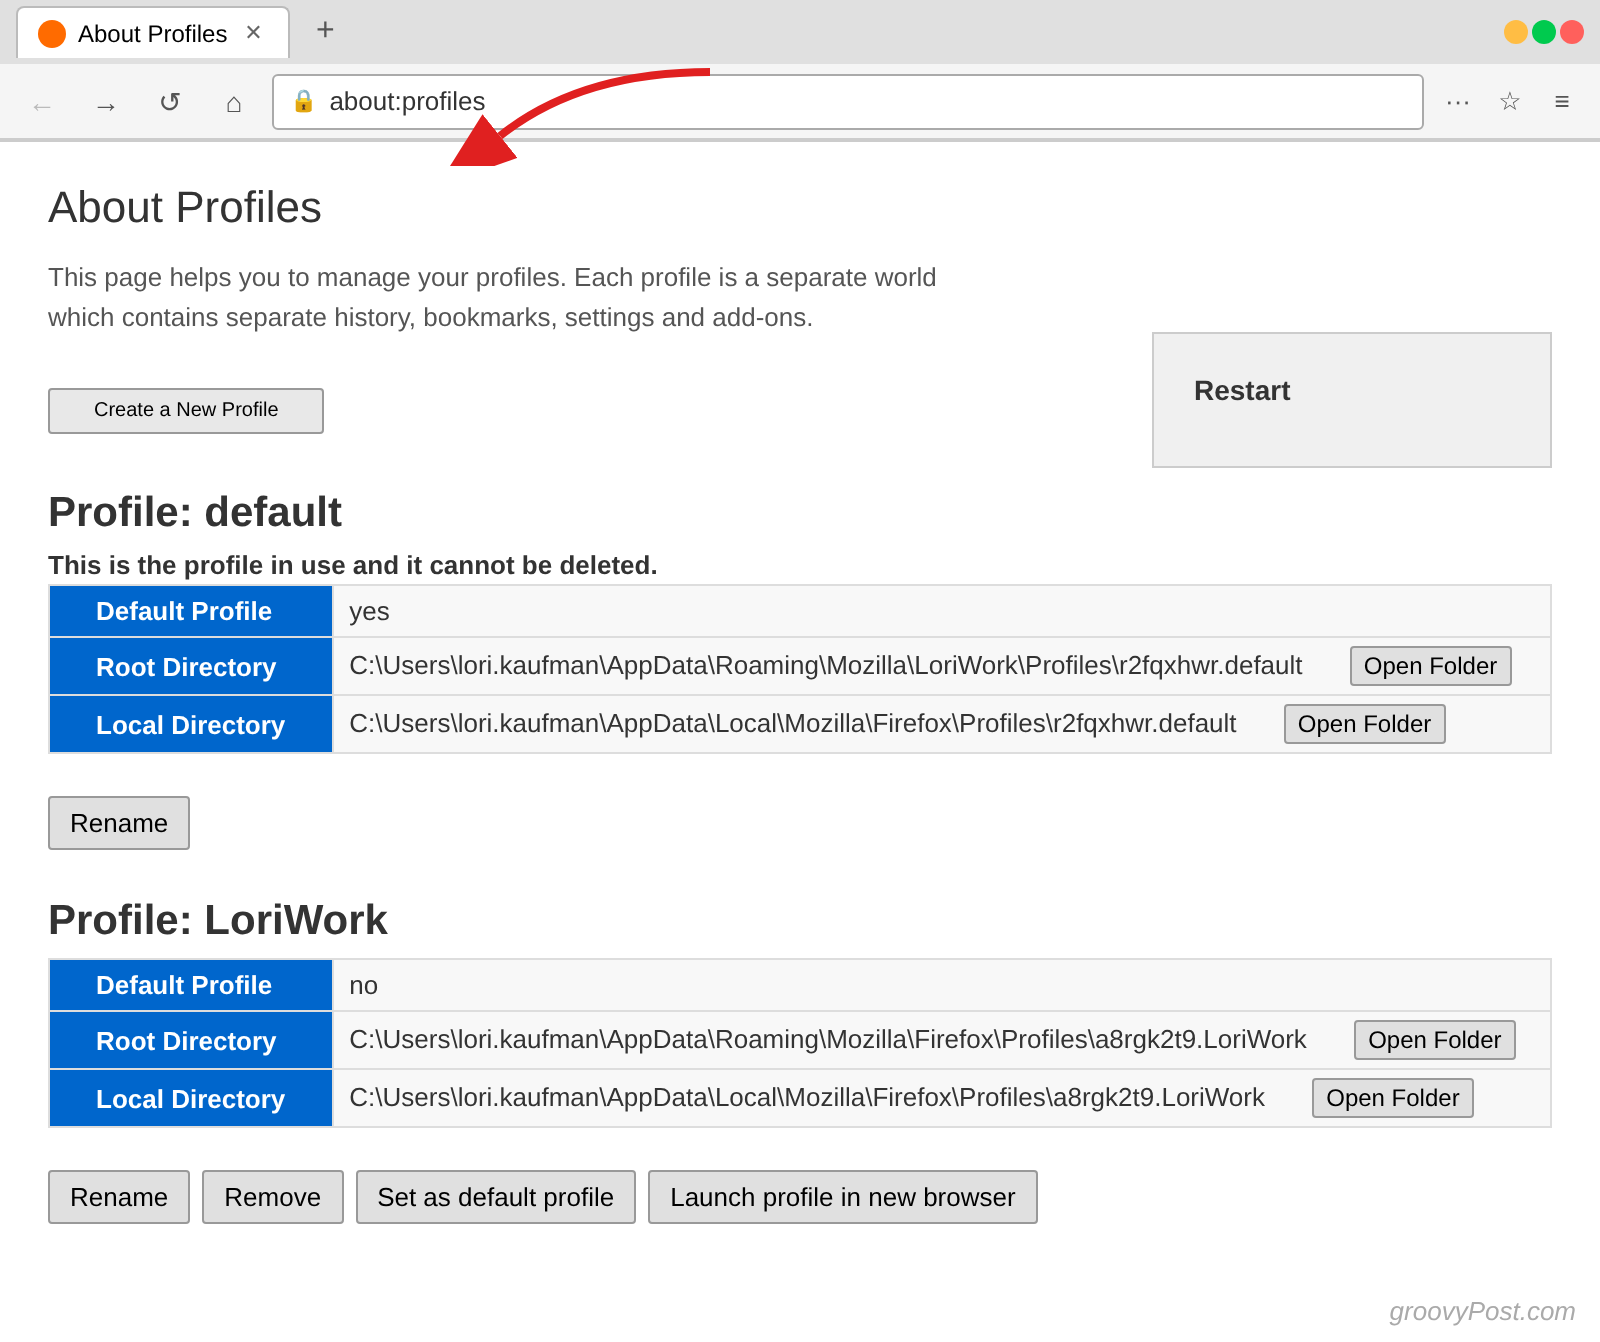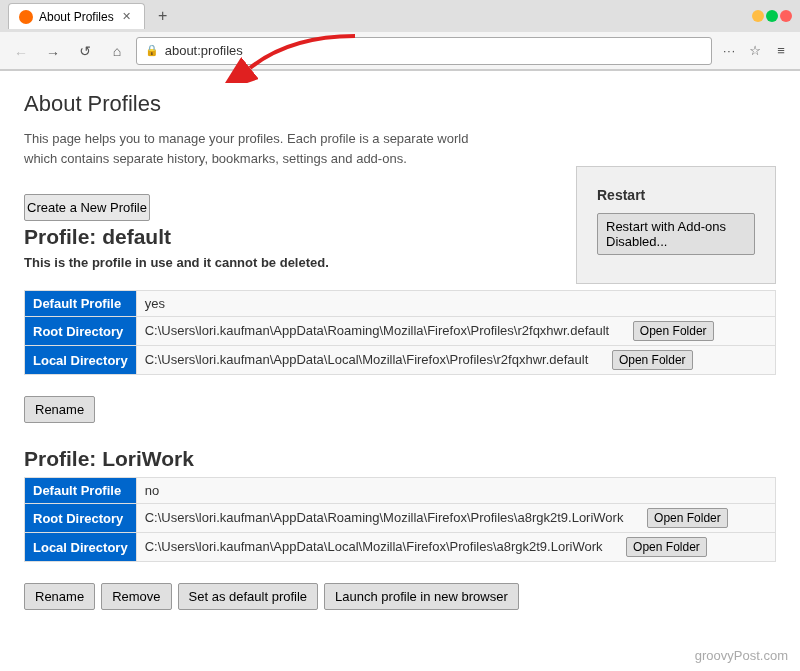--- a/index.html
+++ b/index.html
@@ -30,42 +30,42 @@
     .address-text { flex: 1; font-size: 13px; color: #333; }
     .toolbar-right { display: flex; align-items: center; gap: 4px; }
     .toolbar-icon { width: 22px; height: 22px; display: flex; align-items: center; justify-content: center; cursor: pointer; color: #555; font-size: 13px; border-radius: 3px; }
 
     
     .content-area { background: #fff; padding: 20px 24px; overflow-y: auto; height: calc(671px - 70px); }
 
     .page-title { font-size: 22px; font-weight: normal; color: #333; margin-bottom: 12px; }
     .page-desc { font-size: 13px; color: #555; margin-bottom: 26px; line-height: 1.5; max-width: 480px; }
     
-    .create-profile-btn { border: 1px solid #999; background: #e8e8e8; padding: 5px 2px; font-size: 13px; cursor: pointer; border-radius: 2px; margin-bottom: 4px; }
+    .create-profile-btn { border: 1px solid #999; background: #e8e8e8; padding: 5px 22px; font-size: 10px; cursor: pointer; border-radius: 2px; margin-bottom: 28px; }
 
     
     .restart-box { position: absolute; top: 95px; right: 24px; width: 200px; background: #f0f0f0; border: 1px solid #ccc; padding: 20px; }
     .restart-title { font-size: 14px; font-weight: bold; color: #333; margin-bottom: 10px; }
     .restart-btn { display: block; width: 100%; border: 1px solid #999; background: #e0e0e0; padding: 5px 8px; font-size: 13px; cursor: pointer; border-radius: 2px; margin-bottom: 8px; text-align: left; }
 
     .section-title { font-size: 21px; font-weight: bold; color: #333; margin-bottom: 6px; }
-    .profile-notice { font-size: 13px; font-weight: bold; color: #333; margin-bottom: 20px; }
+    .profile-notice { font-size: 13px; font-weight: bold; color: #333; margin-bottom: 2px; }
 
     
     .profile-table { width: 100%; border-collapse: collapse; margin-bottom: 10px; font-size: 13px; }
     .profile-table td { border: 1px solid #ddd; padding: 4px 8px; }
-    .profile-table .label-cell { background: #0066cc; color: #fff; font-weight: bold; width: 110px; white-space: nowrap; padding: 5px 8px; }
+    .profile-table .label-cell { background: #0066cc; color: #fff; font-weight: bold; width: 110px; white-space: nowrap; padding: 5px 23px; }
     .profile-table .value-cell { background: #f8f8f8; color: #333; }
     .profile-table .value-cell .open-folder-btn { border: 1px solid #999; background: #e0e0e0; padding: 2px 6px; font-size: 12px; cursor: pointer; border-radius: 2px; margin-left: 20px; }
 
     .action-buttons { display: flex; gap: 6px; margin-bottom: 24px; flex-wrap: wrap; margin-top: 21px; }
     .action-btn { border: 1px solid #999; background: #e0e0e0; padding: 5px 10px; font-size: 13px; cursor: pointer; border-radius: 2px; }
 
     
-    .watermark { position: fixed; bottom: 8px; right: 12px; font-size: 13px; color: #aaa; }
+    .watermark { position: fixed; bottom: 8px; right: 12px; font-size: 13px; color: #aaa; font-style: italic; }
   </style>
 </head>
 <body>
 
 <div class="browser-chrome">
 
   <div class="title-bar">
     <div class="title-bar-left">
       <div class="tab">
         <span class="tab-favicon"></span>
@@ -109,41 +109,40 @@
     </defs>
     <path d="M 195 8 Q 130 8 90 40" stroke="#e02020" stroke-width="4" fill="none" marker-end="url(#arrowhead)"></path>
   </svg>
 </div>
 
 <div class="content-area" style="position:relative;">
   
   
   <div class="restart-box">
     <div class="restart-title">Restart</div>
-    <button class="restart-btn">Restart with Add-ons Disabled...</button>
   </div>
 
   <h1 class="page-title">About Profiles</h1>
   <p class="page-desc">This page helps you to manage your profiles. Each profile is a separate world which contains separate history, bookmarks, settings and add-ons.</p>
   <button class="create-profile-btn">Create a New Profile</button>
 
   
   <div>
     <h2 class="section-title">Profile: default</h2>
     <p class="profile-notice">This is the profile in use and it cannot be deleted.</p>
     <table class="profile-table">
       <tbody>
         <tr>
           <td class="label-cell">Default Profile</td>
           <td class="value-cell">yes</td>
         </tr>
         <tr>
           <td class="label-cell">Root Directory</td>
           <td class="value-cell">
-            <span>C:\Users\lori.kaufman\AppData\Roaming\Mozilla\Firefox\Profiles\r2fqxhwr.default</span>
+            <span>C:\Users\lori.kaufman\AppData\Roaming\Mozilla\LoriWork\Profiles\r2fqxhwr.default</span>
             <button class="open-folder-btn">Open Folder</button>
           </td>
         </tr>
         <tr>
           <td class="label-cell">Local Directory</td>
           <td class="value-cell">
             <span>C:\Users\lori.kaufman\AppData\Local\Mozilla\Firefox\Profiles\r2fqxhwr.default</span>
             <button class="open-folder-btn">Open Folder</button>
           </td>
         </tr>

